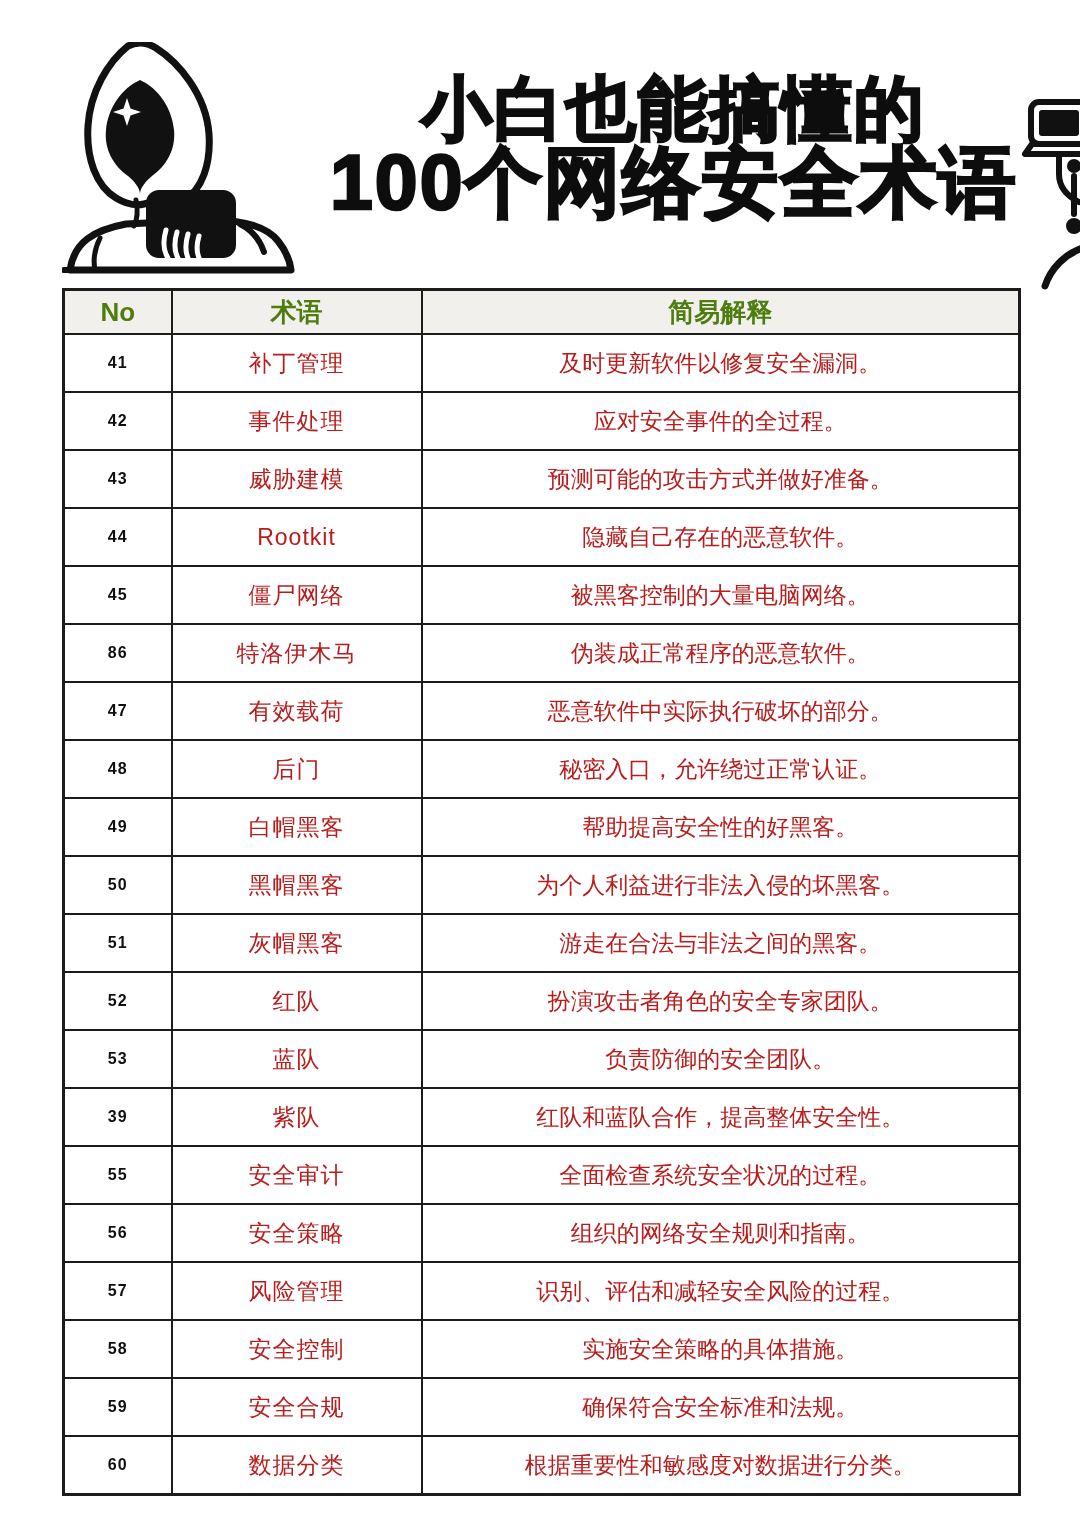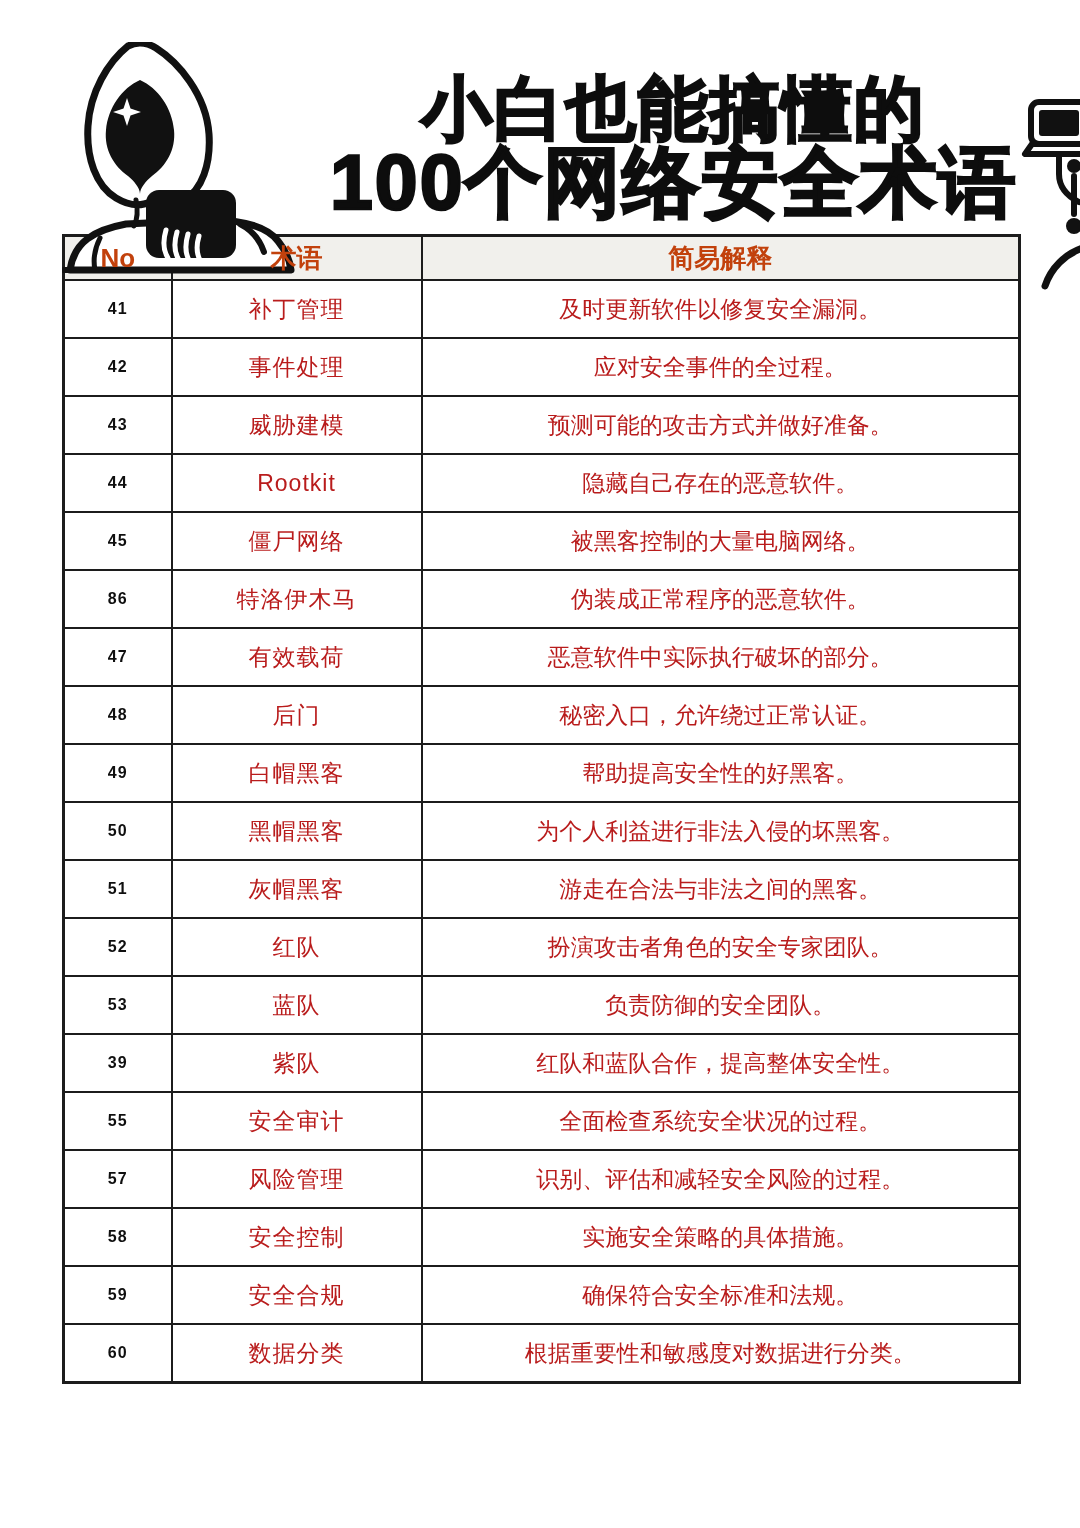--- a/index.html
+++ b/index.html
@@ -7,21 +7,21 @@
     width: 1080px; height: 1528px;
     background: #ffffff;
     font-family: "Liberation Sans", sans-serif;
     color: #111;
     overflow: hidden;
   }
   .page { position: relative; width: 1080px; height: 1528px; }
 
   
   .top {
-    height: 234px;
+    height: 288px;
     display: flex;
     align-items: flex-start;
   }
   .illus { flex: none; }
   .illus svg { display: block; }
   .illus-left  { margin: 42px 0 0 62px; width: 268px; height: 250px; }
   .illus-right { margin: 22px 0 0 0;  width: 225px; height: 270px; }
 
   .titles {
     flex: 1;
@@ -50,21 +50,21 @@
     border: 2px solid #1c1c1c;
     text-align: center;
     vertical-align: middle;
     padding: 0;
   }
   th {
     background: #f1f0ec;
     height: 42px;
     font-size: 26px;
     font-weight: bold;
-    color: #c2410c;
+    color: #4d7c0f;
   }
   td { height: 56px; font-size: 23px; color: #b91c1c; }
   td.c-no { font-size: 16px; font-weight: bold; letter-spacing: 1px; color: #0f0f0f; }
   td.c-term { letter-spacing: 1px; }
 </style>
 </head>
 <body>
 
 <div class="page">
 
@@ -237,20 +237,25 @@
           <td class="c-no">39</td>
           <td class="c-term">紫队</td>
           <td class="c-exp">红队和蓝队合作，提高整体安全性。</td>
         </tr>
         <tr>
           <td class="c-no">55</td>
           <td class="c-term">安全审计</td>
           <td class="c-exp">全面检查系统安全状况的过程。</td>
         </tr>
         <tr>
+          <td class="c-no">56</td>
+          <td class="c-term">安全策略</td>
+          <td class="c-exp">组织的网络安全规则和指南。</td>
+        </tr>
+        <tr>
           <td class="c-no">57</td>
           <td class="c-term">风险管理</td>
           <td class="c-exp">识别、评估和减轻安全风险的过程。</td>
         </tr>
         <tr>
           <td class="c-no">58</td>
           <td class="c-term">安全控制</td>
           <td class="c-exp">实施安全策略的具体措施。</td>
         </tr>
         <tr>

